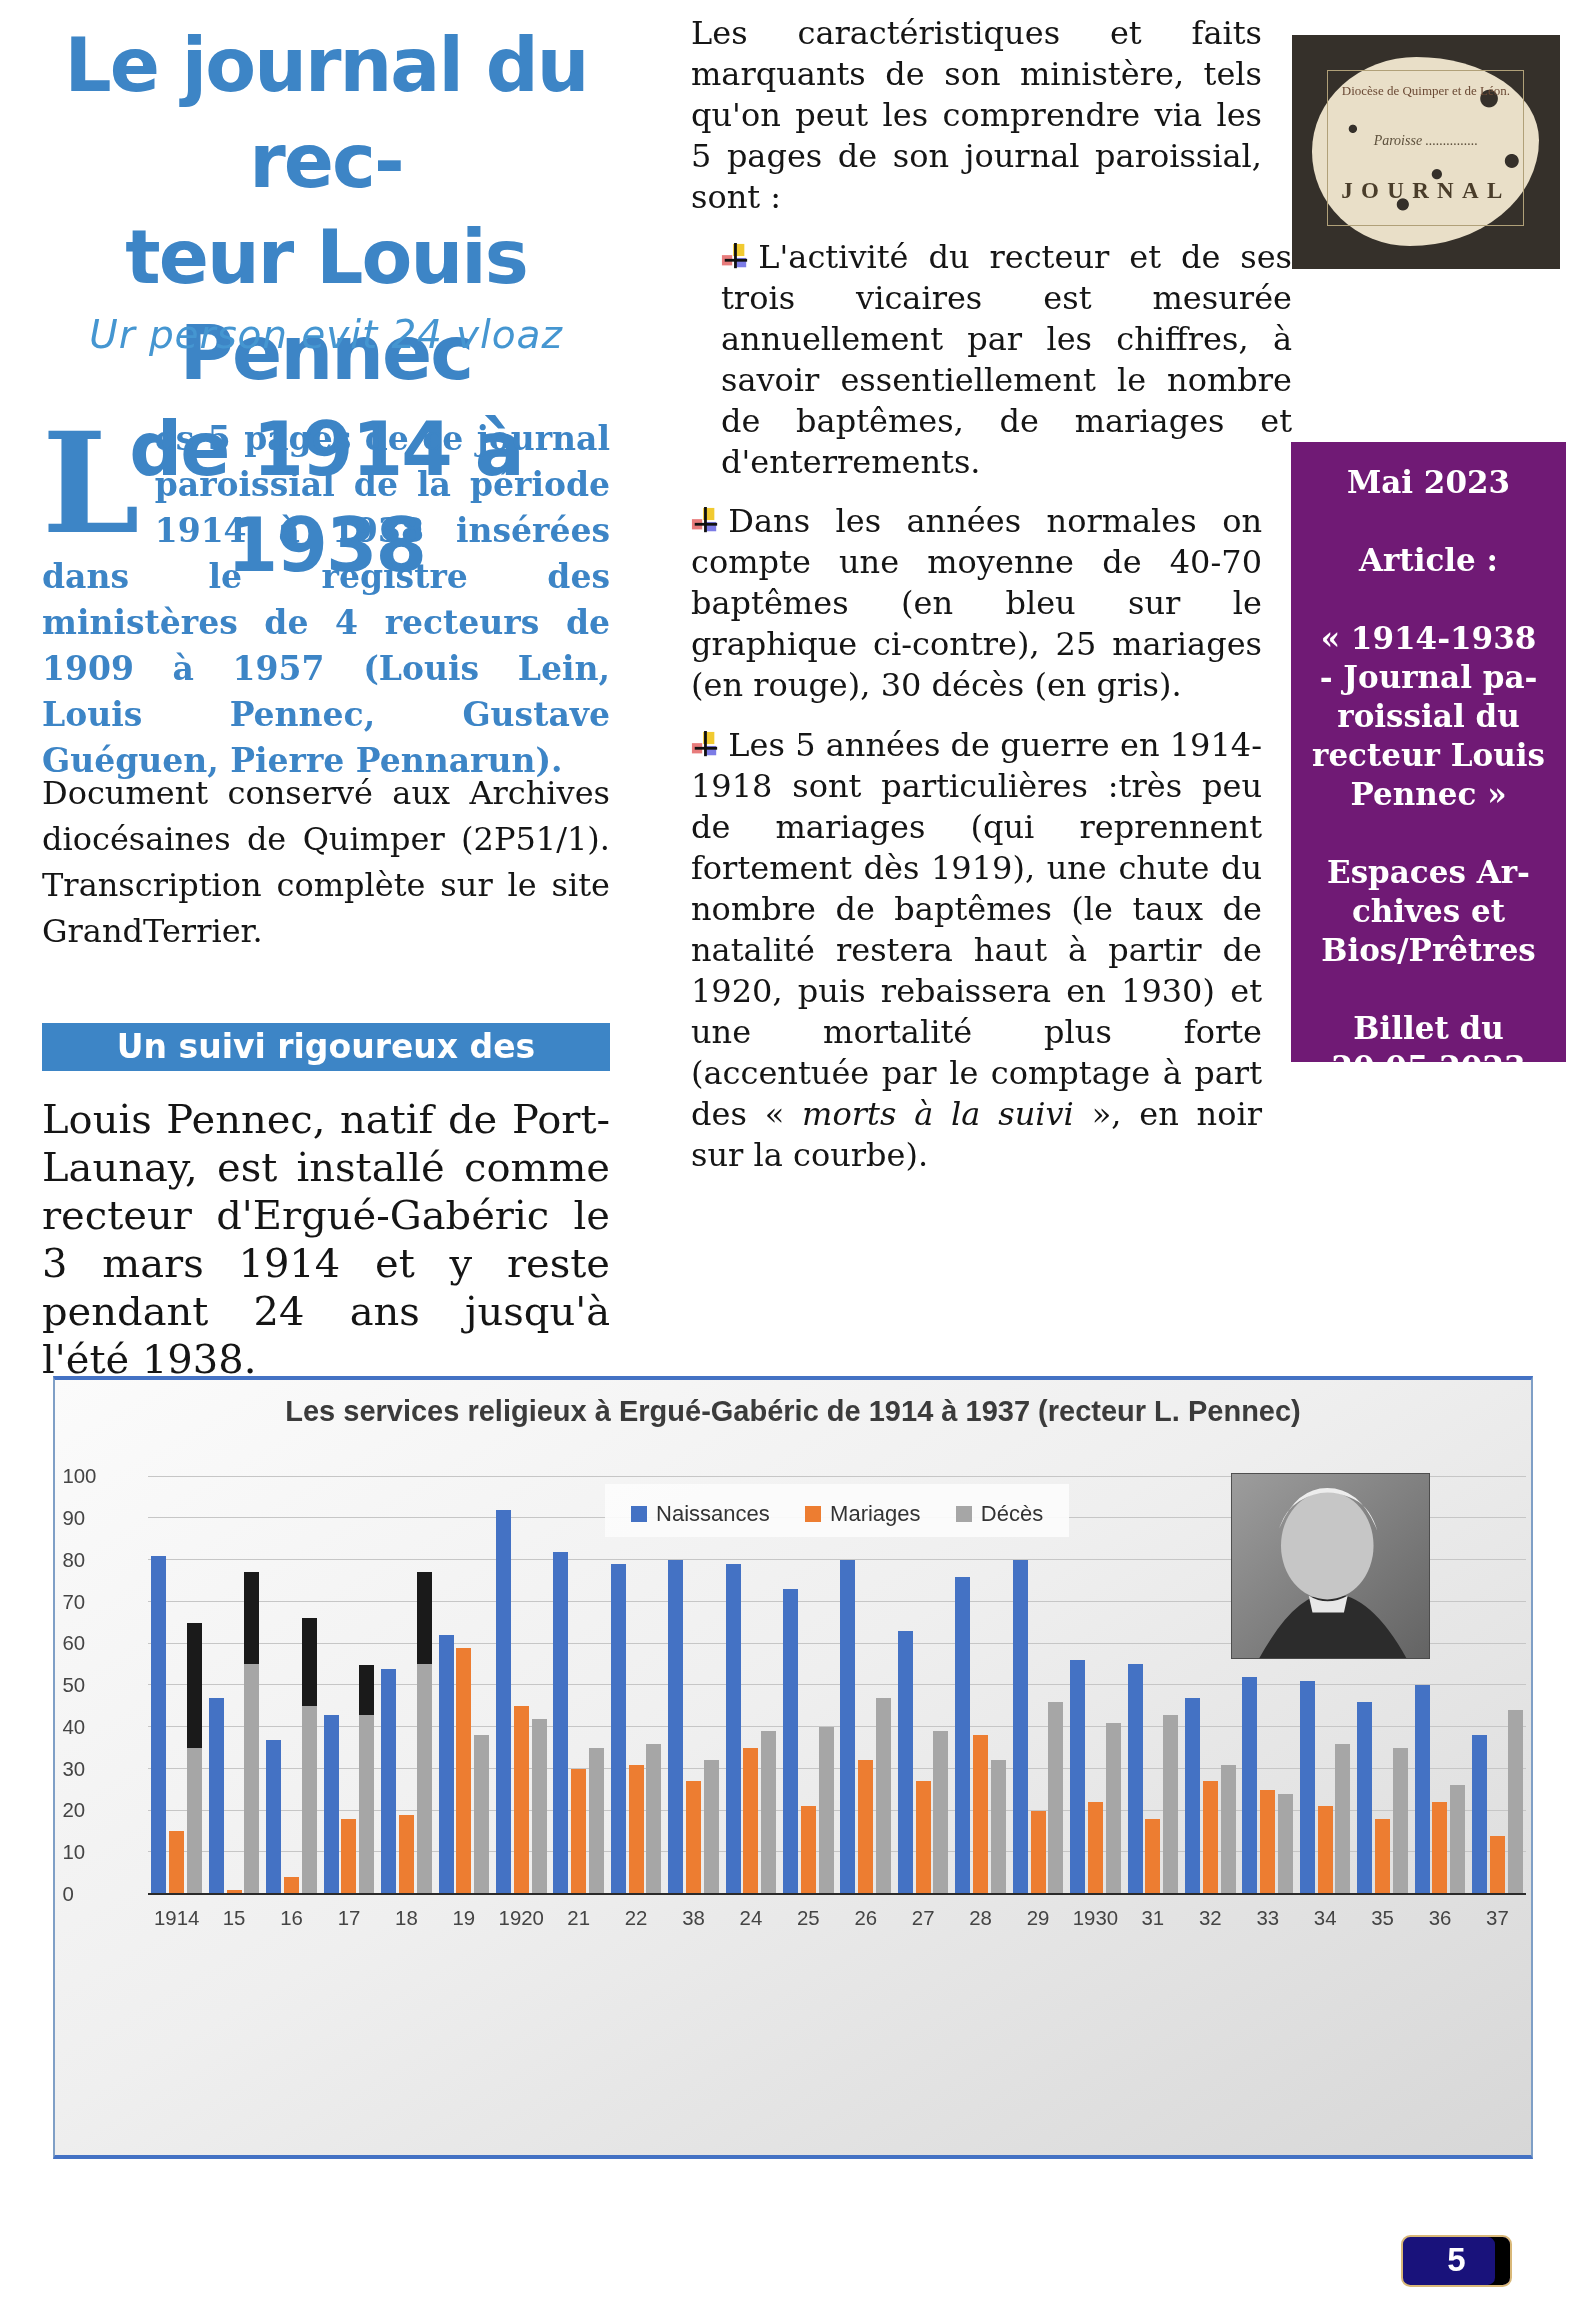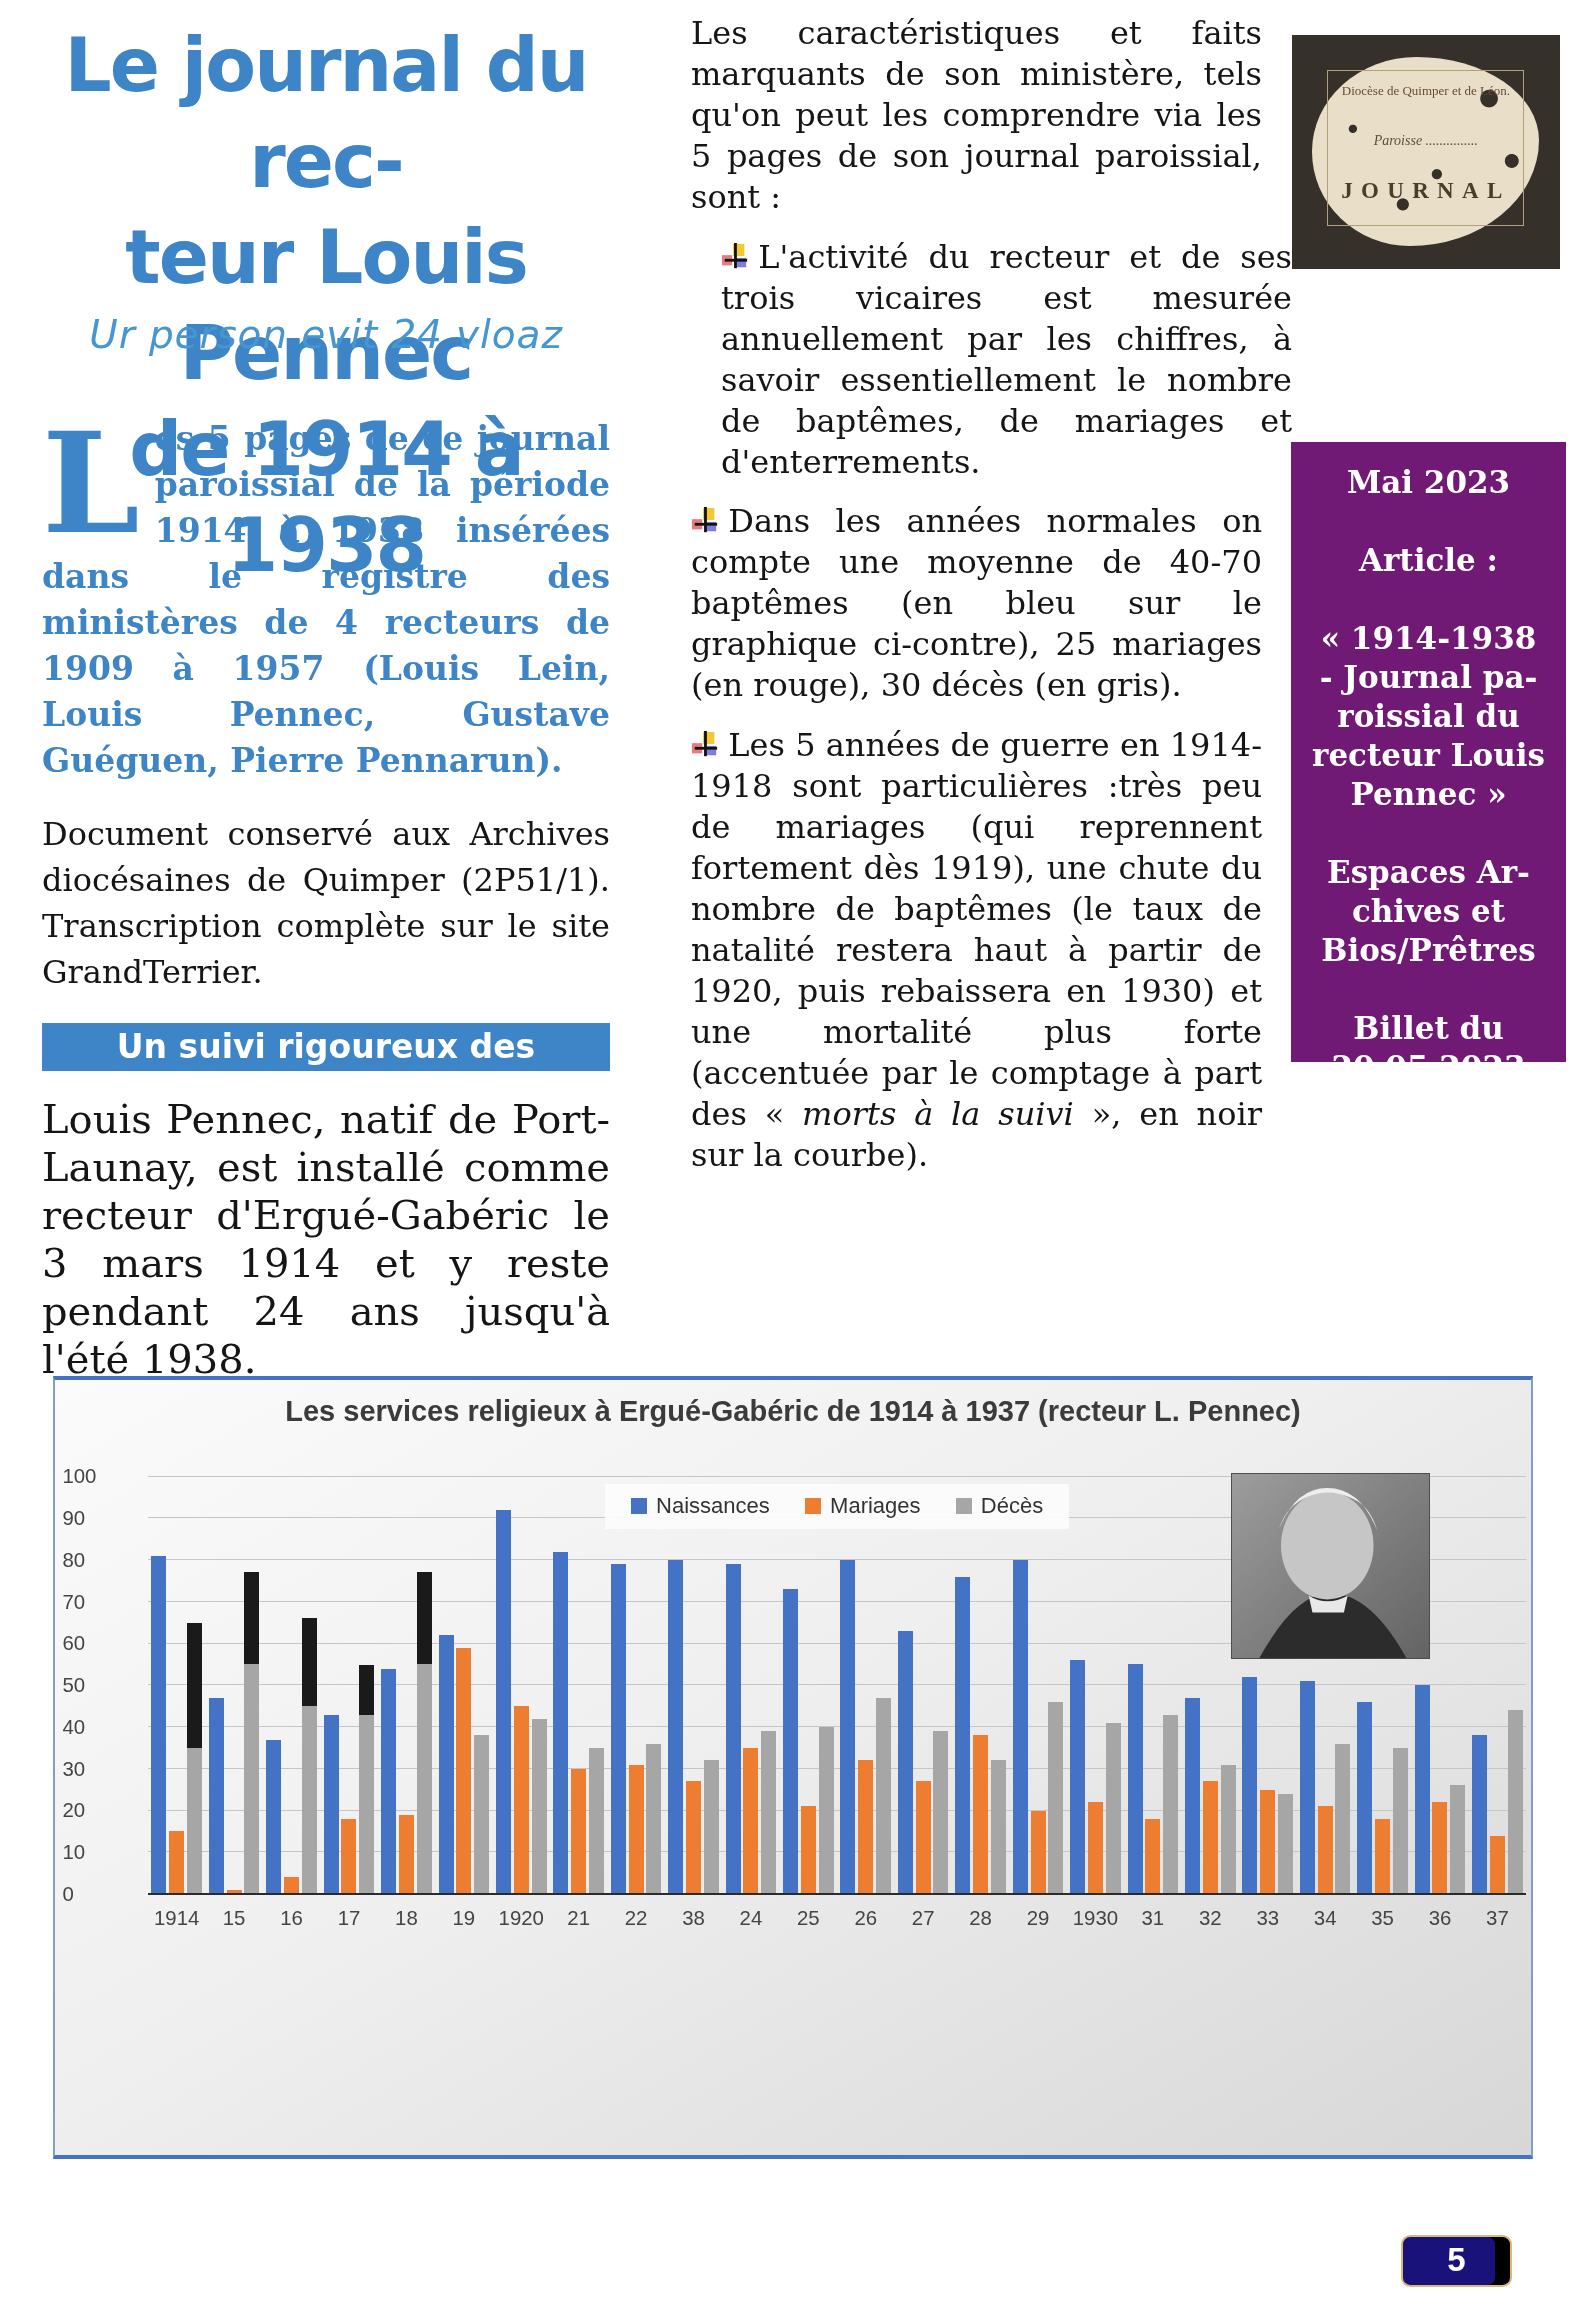--- a/index.html
+++ b/index.html
@@ -22,21 +22,21 @@
   }
   .lead-para{
     position:absolute;top:416px;left:0;width:100%;
     color:#3d85c6;font-weight:bold;font-size:33px;line-height:46px;text-align:justify;
   }
   .dropcap{
     float:left;font-size:139px;line-height:122px;font-weight:bold;
     margin:5.6px 15px 0 0;color:#3d85c6;
   }
   .doc-para{
-    position:absolute;top:811px;left:0;width:100%;
+    position:absolute;top:770px;left:0;width:100%;
     font-size:32px;line-height:46px;text-align:justify;
   }
   .section-banner{
     position:absolute;top:1023px;left:0;width:100%;height:48px;
     background:#3d85c6;color:#ffffff;text-align:center;
     font-family:"DejaVu Sans",sans-serif;font-weight:bold;
     font-size:33px;line-height:48px;
   }
   .last-para{
     position:absolute;top:1095px;left:0;width:100%;
@@ -110,21 +110,21 @@
   .stack{display:flex;flex-direction:column;justify-content:flex-end;}
   .stack .bar{width:15px;}
   .ylab{position:absolute;left:7.4px;width:74px;font-size:20.4px;color:#444;}
   .xlabels{position:absolute;left:93px;top:527px;width:1378px;display:flex;}
   .xlab{flex:1;text-align:center;font-size:20.4px;color:#444;}
   .legend{position:absolute;top:104px;left:93px;width:1378px;display:flex;justify-content:center;}
   .legend-inner{
     display:flex;gap:35px;align-items:center;background:rgba(252,252,252,0.92);
     padding:9.3px 26px;font-size:22px;color:#333;
   }
-  .legend-item{display:flex;align-items:center;gap:9.3px;}
+  .legend-item{display:flex;align-items:center;gap:9.3px;margin-top:8px;}
   .legend-swatch{width:16px;height:16px;display:inline-block;}
   .photo{position:absolute;left:1176px;top:93px;width:199px;height:186px;z-index:5;}
   
   #page-badge{
     position:absolute;left:1401px;top:2235px;width:111px;height:52px;
     background:#19127b;border:2.8px solid #d9b878;border-radius:9.3px;
     box-shadow:inset -15px 0 0 #000000;box-sizing:border-box;
     color:#fff;font-family:"Liberation Sans",sans-serif;font-weight:bold;
     font-size:33px;line-height:46px;text-align:center;
   }

